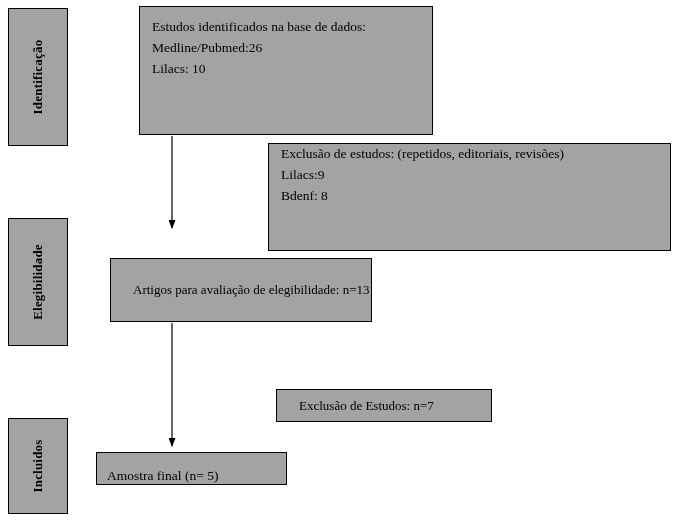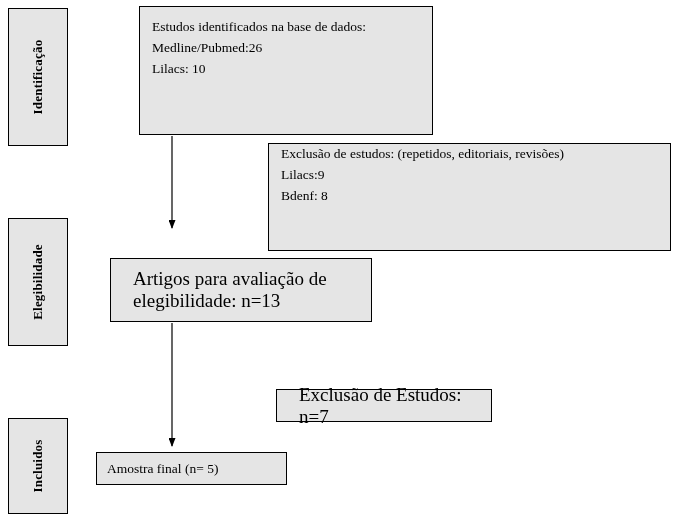--- a/index.html
+++ b/index.html
@@ -15,21 +15,21 @@
     position: relative;
     width: 680px;
     height: 520px;
     overflow: hidden;
     background: #ffffff;
   }
   .box {
     position: absolute;
     border: 1px solid #000000;
     box-sizing: border-box;
-    background: #e5e5e5;
+    background: #a3a3a3;
   }
   .stage-box {
     display: flex;
     align-items: center;
     justify-content: center;
   }
   .stage-label {
     font-family: "Liberation Serif", serif;
     font-weight: bold;
     font-size: 13px;
@@ -42,25 +42,25 @@
     font-size: 13.5px;
     line-height: 1.55;
   }
   .content-box .line {
     white-space: nowrap;
   }
   .single-line {
     display: flex;
     align-items: center;
     padding-left: 22px;
-    font-size: 19px;
+    font-size: 13px;
   }
   .single-line-tight {
     display: flex;
-    align-items: center;
+    align-items: flex-end;
     padding-left: 10px;
     font-size: 13.5px;
   }
   svg.arrows {
     position: absolute;
     left: 0;
     top: 0;
     width: 680px;
     height: 520px;
     pointer-events: none;

